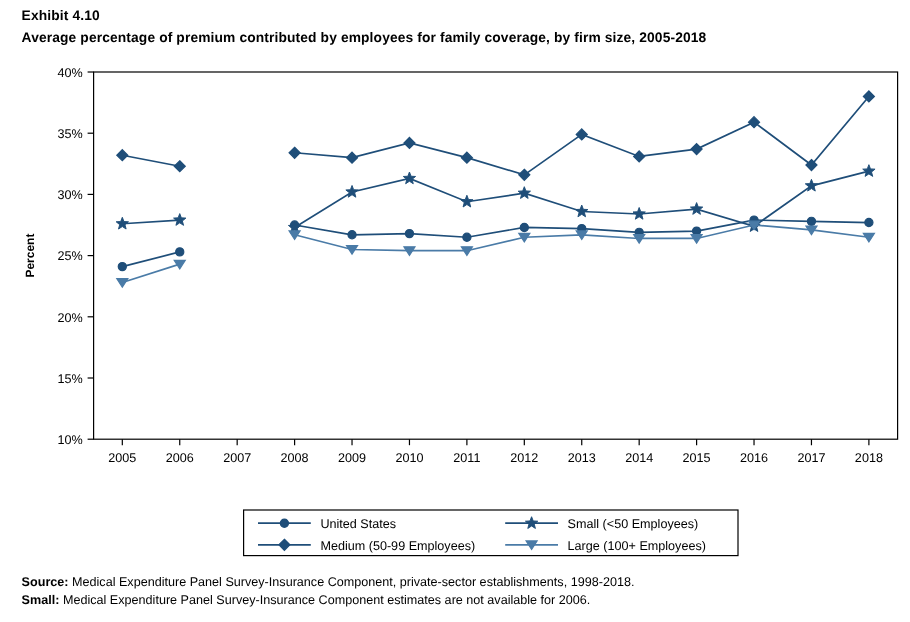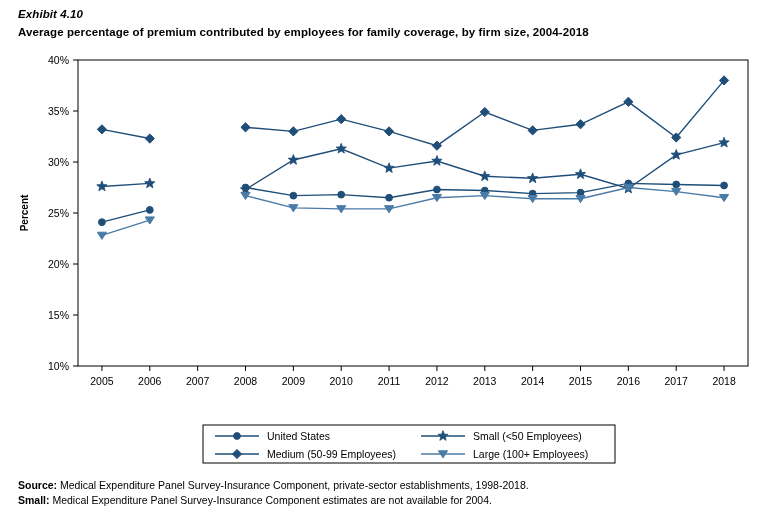--- a/index.html
+++ b/index.html
@@ -15,21 +15,20 @@
     overflow: hidden;
     position: relative;
   }
   .exhibit-title {
     position: absolute;
     left: 18px;
     top: 8px;
     font-size: 11.5px;
     font-weight: bold;
     letter-spacing: 0.1px;
-    font-style: italic;
   }
   .exhibit-subtitle {
     position: absolute;
     left: 18px;
     top: 26px;
     font-size: 11.5px;
     font-weight: bold;
     letter-spacing: 0.1px;
   }
   #plot-area {
@@ -51,21 +50,21 @@
     font-weight: bold;
   }
   text {
     font-family: "Liberation Sans", sans-serif;
   }
 </style>
 </head>
 <body>
 
 <div class="exhibit-title">Exhibit 4.10</div>
-<div class="exhibit-subtitle">Average percentage of premium contributed by employees for family coverage, by firm size, 2004-2018</div>
+<div class="exhibit-subtitle">Average percentage of premium contributed by employees for family coverage, by firm size, 2005-2018</div>
 
 <svg id="plot-area" width="758" height="518">
     <rect x="78" y="60" width="670" height="306" fill="#ffffff" stroke="#000000" stroke-width="1"></rect>
     <line x1="73" y1="366" x2="78" y2="366" stroke="#000000" stroke-width="1"></line>
     <text x="69" y="370" text-anchor="end" font-size="10.5" fill="#000000">10%</text>
     <line x1="73" y1="315" x2="78" y2="315" stroke="#000000" stroke-width="1"></line>
     <text x="69" y="319" text-anchor="end" font-size="10.5" fill="#000000">15%</text>
     <line x1="73" y1="264" x2="78" y2="264" stroke="#000000" stroke-width="1"></line>
     <text x="69" y="268" text-anchor="end" font-size="10.5" fill="#000000">20%</text>
     <line x1="73" y1="213" x2="78" y2="213" stroke="#000000" stroke-width="1"></line>
@@ -196,15 +195,15 @@
     </g>
   </svg>
 
 <div class="footnotes">
   <div>
     <span class="footnote-label">Source:</span>
     <span>Medical Expenditure Panel Survey-Insurance Component, private-sector establishments, 1998-2018.</span>
   </div>
   <div>
     <span class="footnote-label">Small:</span>
-    <span>Medical Expenditure Panel Survey-Insurance Component estimates are not available for 2004.</span>
+    <span>Medical Expenditure Panel Survey-Insurance Component estimates are not available for 2006.</span>
   </div>
 </div>
 
 </body></html>

